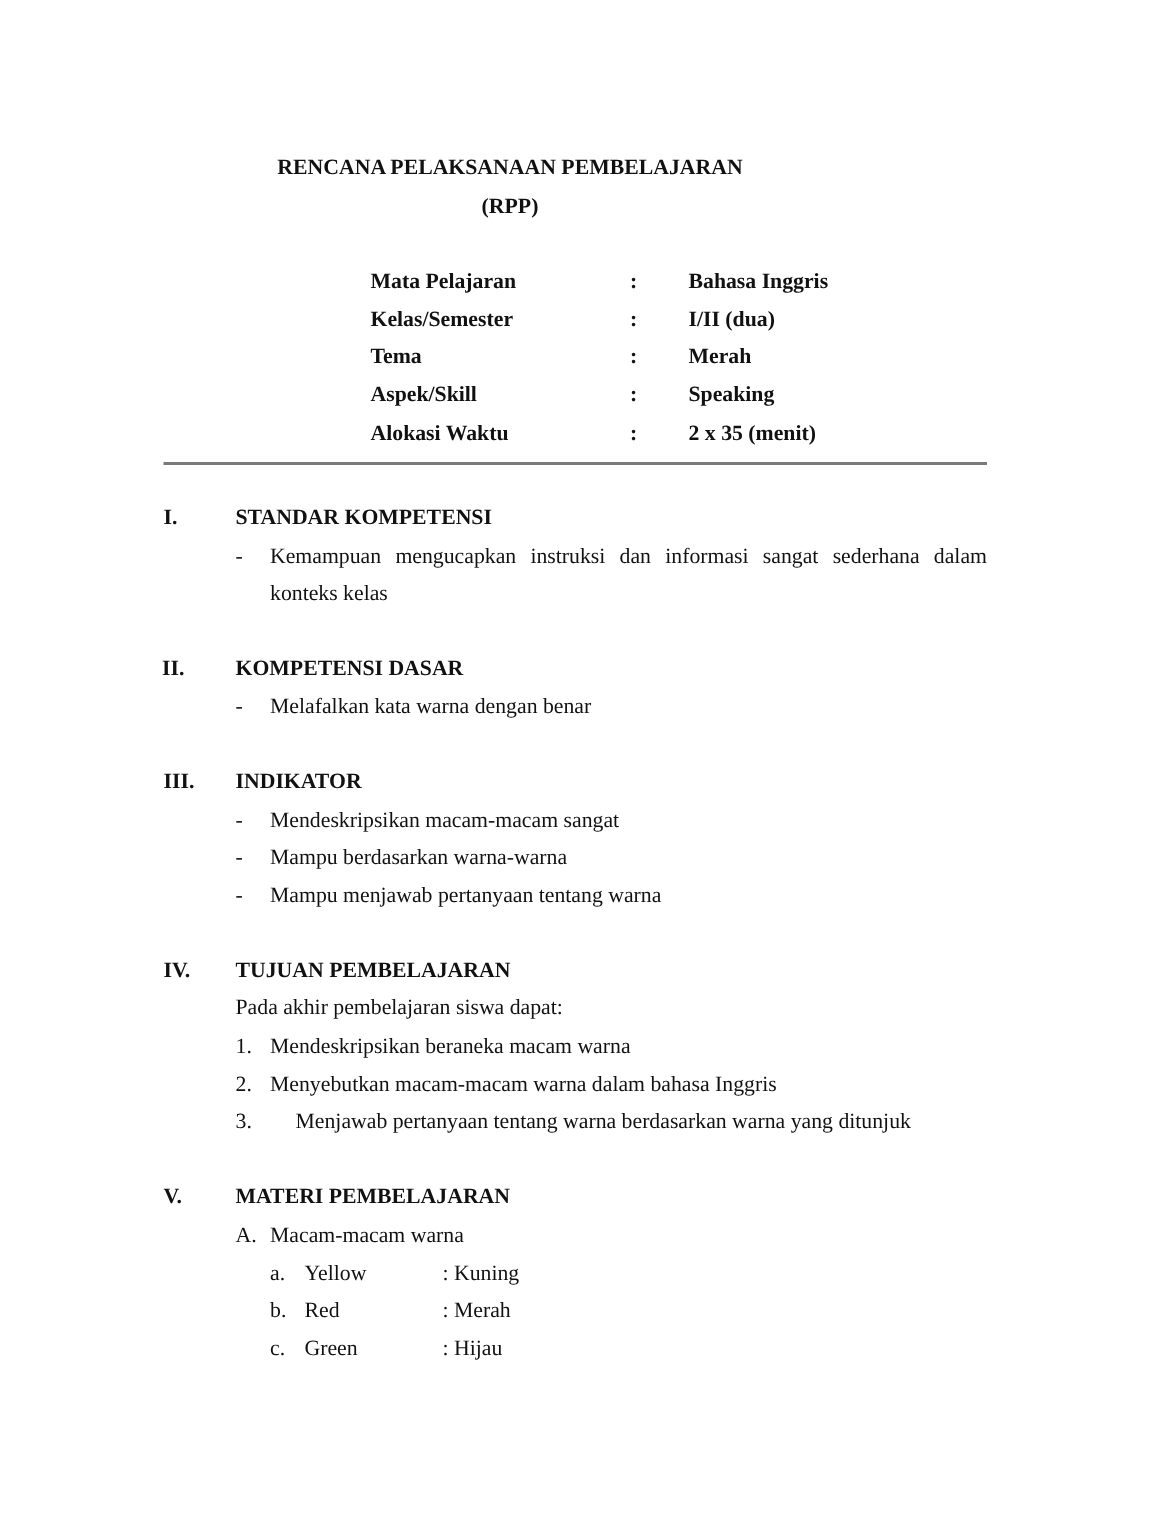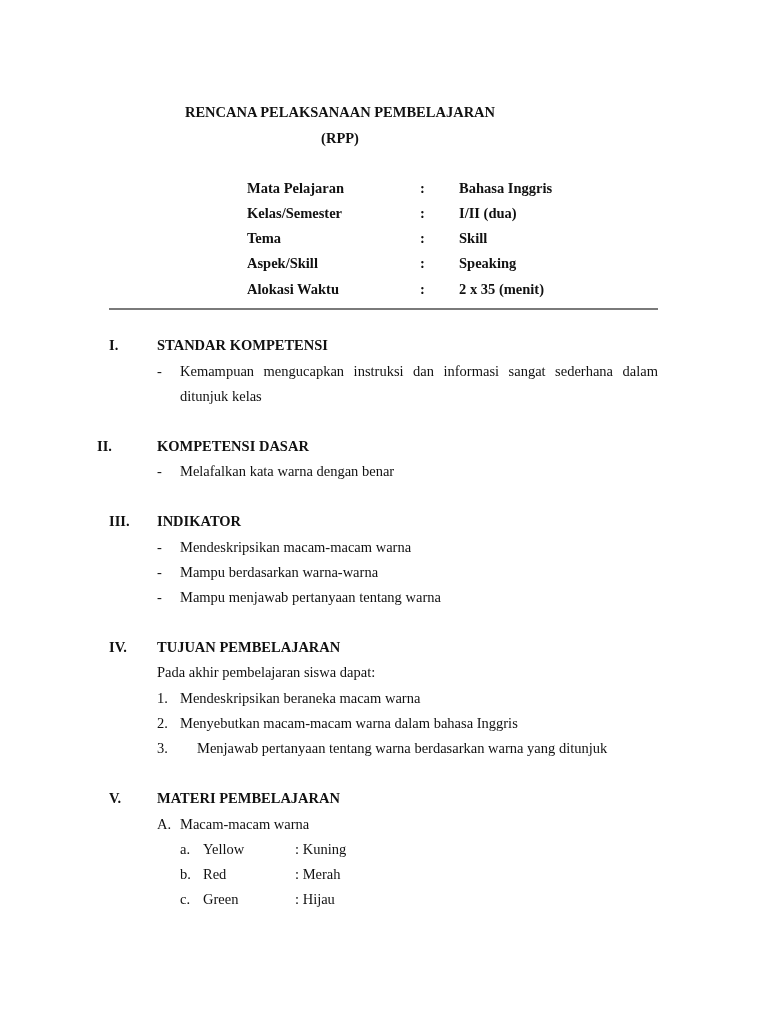--- a/index.html
+++ b/index.html
@@ -26,56 +26,56 @@
     <div class="abs bold" style="left:459px; top:179px;">Bahasa Inggris</div>
   </div>
   <div>
     <div class="abs bold" style="left:247px; top:204px;">Kelas/Semester</div>
     <div class="abs bold" style="left:420px; top:204px;">:</div>
     <div class="abs bold" style="left:459px; top:204px;">I/II (dua)</div>
   </div>
   <div>
     <div class="abs bold" style="left:247px; top:229px;">Tema</div>
     <div class="abs bold" style="left:420px; top:229px;">:</div>
-    <div class="abs bold" style="left:459px; top:229px;">Skill</div>
+    <div class="abs bold" style="left:459px; top:229px;">Merah</div>
   </div>
   <div>
     <div class="abs bold" style="left:247px; top:254px;">Aspek/Skill</div>
     <div class="abs bold" style="left:420px; top:254px;">:</div>
     <div class="abs bold" style="left:459px; top:254px;">Speaking</div>
   </div>
   <div>
     <div class="abs bold" style="left:247px; top:280px;">Alokasi Waktu</div>
     <div class="abs bold" style="left:420px; top:280px;">:</div>
     <div class="abs bold" style="left:459px; top:280px;">2 x  35 (menit)</div>
   </div>
 </div>
 
 <div class="divider"></div>
 
 <div>
   <div class="abs bold" style="left:109px; top:336px;">I.</div>
   <div class="abs bold" style="left:157px; top:336px;">STANDAR KOMPETENSI</div>
   <div class="abs" style="left:157px; top:362px;">-</div>
   <div class="abs justify" style="left:180px; top:362px; width:478px;">Kemampuan mengucapkan instruksi dan informasi sangat sederhana dalam</div>
-  <div class="abs" style="left:180px; top:387px;">ditunjuk kelas</div>
+  <div class="abs" style="left:180px; top:387px;">konteks kelas</div>
 </div>
 
 <div>
-  <div class="abs bold" style="left:97px; top:437px;">II.</div>
+  <div class="abs bold" style="left:108px; top:437px;">II.</div>
   <div class="abs bold" style="left:157px; top:437px;">KOMPETENSI DASAR</div>
   <div class="abs" style="left:157px; top:462px;">-</div>
   <div class="abs" style="left:180px; top:462px;">Melafalkan kata warna dengan benar</div>
 </div>
 
 <div>
   <div class="abs bold" style="left:109px; top:512px;">III.</div>
   <div class="abs bold" style="left:157px; top:512px;">INDIKATOR</div>
   <div class="abs" style="left:157px; top:538px;">-</div>
-  <div class="abs" style="left:180px; top:538px;">Mendeskripsikan macam-macam warna</div>
+  <div class="abs" style="left:180px; top:538px;">Mendeskripsikan macam-macam sangat</div>
   <div class="abs" style="left:157px; top:563px;">-</div>
   <div class="abs" style="left:180px; top:563px;">Mampu berdasarkan warna-warna</div>
   <div class="abs" style="left:157px; top:588px;">-</div>
   <div class="abs" style="left:180px; top:588px;">Mampu menjawab pertanyaan tentang warna</div>
 </div>
 
 <div>
   <div class="abs bold" style="left:109px; top:638px;">IV.</div>
   <div class="abs bold" style="left:157px; top:638px;">TUJUAN PEMBELAJARAN</div>
   <div class="abs" style="left:157px; top:663px;">Pada akhir pembelajaran siswa dapat:</div>

